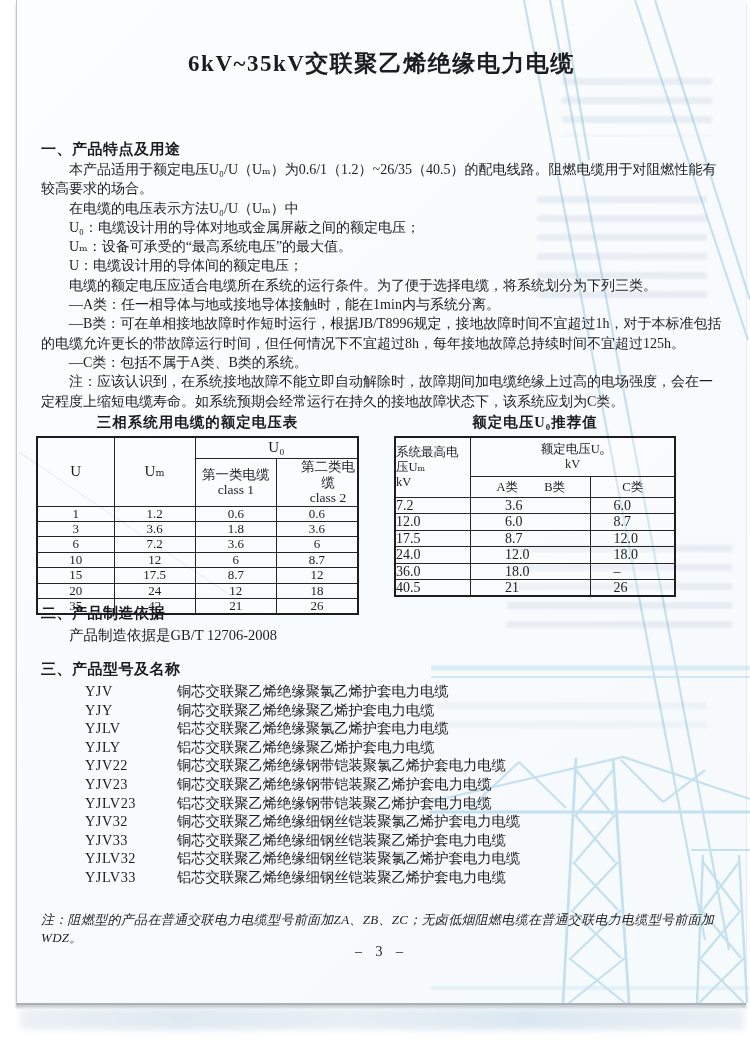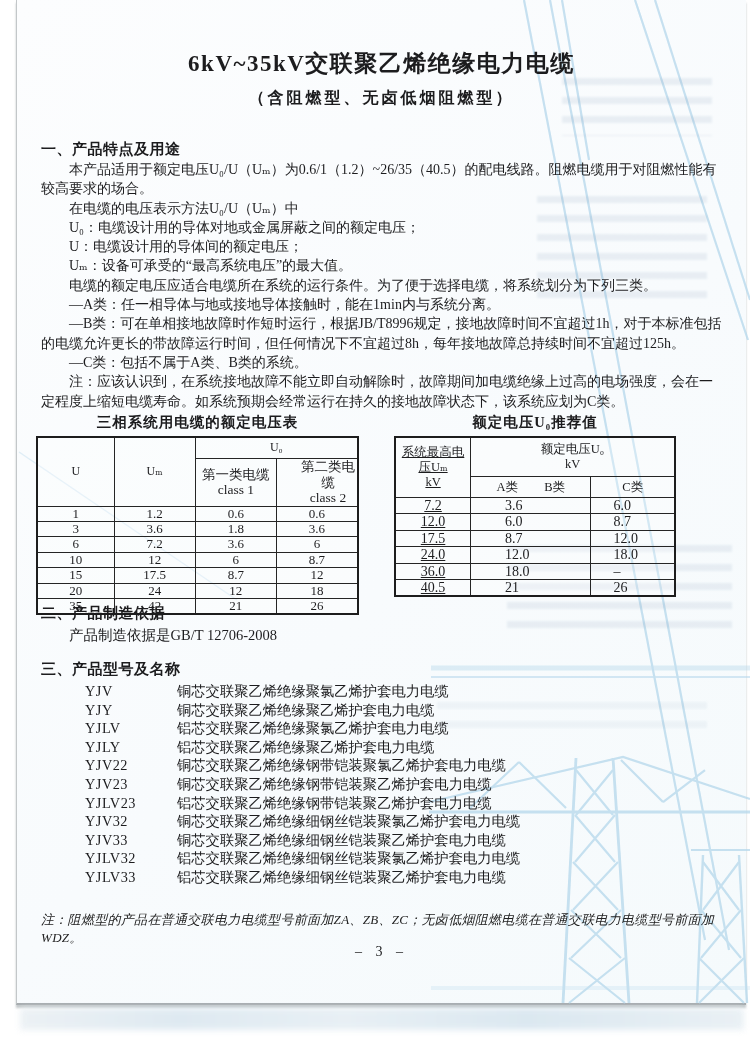--- a/index.html
+++ b/index.html
@@ -38,29 +38,29 @@
   .paras p{margin:0;text-indent:2em;}
   .tbl-caption{position:absolute;top:413px;text-align:center;font-size:14.5px;font-weight:bold;letter-spacing:1px;}
   .cap-left{left:19px;width:323px;}
   .cap-right{left:377px;width:282px;}
   table{border-collapse:collapse;position:absolute;top:436px;background:rgba(255,255,255,.25);}
   .t-left{left:19px;width:323px;}
   .t-right{left:377px;width:282px;}
   th,td{border:1px solid #252525;font-weight:normal;padding:0;}
   table{border:2px solid #1d1d1d;}
   .t-left th{font-size:13.5px;line-height:15.5px;text-align:center;}
-  .t-left .hrow1 th{height:20px;font-size:12px;}
+  .t-left .hrow1 th{height:20px;font-size:15px;}
   .t-left .hrow2 th{height:35px;}
   .t-left td{font-size:13px;line-height:14.4px;text-align:center;height:14.4px;}
   .t-left .c1{width:24%;} .t-left .c2{width:25.3%;} .t-left .c3{width:25.3%;} .t-left .c4{width:25.4%;padding-left:22px;}
   .t-right th{font-size:12.5px;line-height:15px;text-align:center;}
   .t-right .hrow1 th{height:38px;}
   .t-right .hrow2 th{height:20px;}
   .t-right td{font-size:14px;line-height:15.4px;height:15.4px;}
-  .t-right .rc1{width:27%;text-align:center;text-decoration:underline;}
+  .t-right .rc1{width:27%;text-align:left;}
   .t-right .rc2{width:43%;text-align:left;padding-left:34px;}
   .t-right .rc3{width:30%;text-align:left;padding-left:22px;}
   .ab-pair{display:flex;justify-content:center;gap:26px;}
   .two-line span{display:block;}
   .sec2-body{position:absolute;top:626px;left:52px;font-size:14.5px;}
   .models{position:absolute;top:682px;left:52px;width:640px;}
   .model-row{display:flex;height:18.6px;line-height:18.6px;font-size:14.3px;margin-left:16px;}
   .model-code{width:92px;font-family:"Liberation Serif","DejaVu Serif",serif;letter-spacing:.5px;}
   .footnote{position:absolute;top:911px;left:24px;width:690px;
     font-size:13px;font-style:italic;letter-spacing:.3px;color:#222;}
@@ -103,30 +103,29 @@
   </svg>
 
   <div class="bleed" style="left:545px;top:78px;width:150px;height:58px;"></div>
   <div class="bleed" style="left:520px;top:196px;width:170px;height:108px;"></div>
   <div class="bleed" style="left:490px;top:545px;width:225px;height:88px;"></div>
   <div class="bleed" style="left:420px;top:702px;width:270px;height:38px;opacity:.6;"></div>
 
   <div class="content">
 
     <div class="title">6kV~35kV交联聚乙烯绝缘电力电缆</div>
-    <div class="subtitle">（含阻燃型、无卤低烟阻燃型）</div>
 
     <div class="sec-heading h1">一、产品特点及用途</div>
 
     <div class="paras">
       <p>本产品适用于额定电压U₀/U（Uₘ）为0.6/1（1.2）~26/35（40.5）的配电线路。阻燃电缆用于对阻燃性能有较高要求的场合。</p>
       <p>在电缆的电压表示方法U₀/U（Uₘ）中</p>
       <p>U₀：电缆设计用的导体对地或金属屏蔽之间的额定电压；</p>
+      <p>Uₘ：设备可承受的“最高系统电压”的最大值。</p>
       <p>U：电缆设计用的导体间的额定电压；</p>
-      <p>Uₘ：设备可承受的“最高系统电压”的最大值。</p>
       <p>电缆的额定电压应适合电缆所在系统的运行条件。为了便于选择电缆，将系统划分为下列三类。</p>
       <p>—A类：任一相导体与地或接地导体接触时，能在1min内与系统分离。</p>
       <p>—B类：可在单相接地故障时作短时运行，根据JB/T8996规定，接地故障时间不宜超过1h，对于本标准包括的电缆允许更长的带故障运行时间，但任何情况下不宜超过8h，每年接地故障总持续时间不宜超过125h。</p>
       <p>—C类：包括不属于A类、B类的系统。</p>
       <p>注：应该认识到，在系统接地故障不能立即自动解除时，故障期间加电缆绝缘上过高的电场强度，会在一定程度上缩短电缆寿命。如系统预期会经常运行在持久的接地故障状态下，该系统应划为C类。</p>
     </div>
 
     <div class="tbl-caption cap-left">三相系统用电缆的额定电压表</div>
     <div class="tbl-caption cap-right">额定电压U₀推荐值</div>
 

